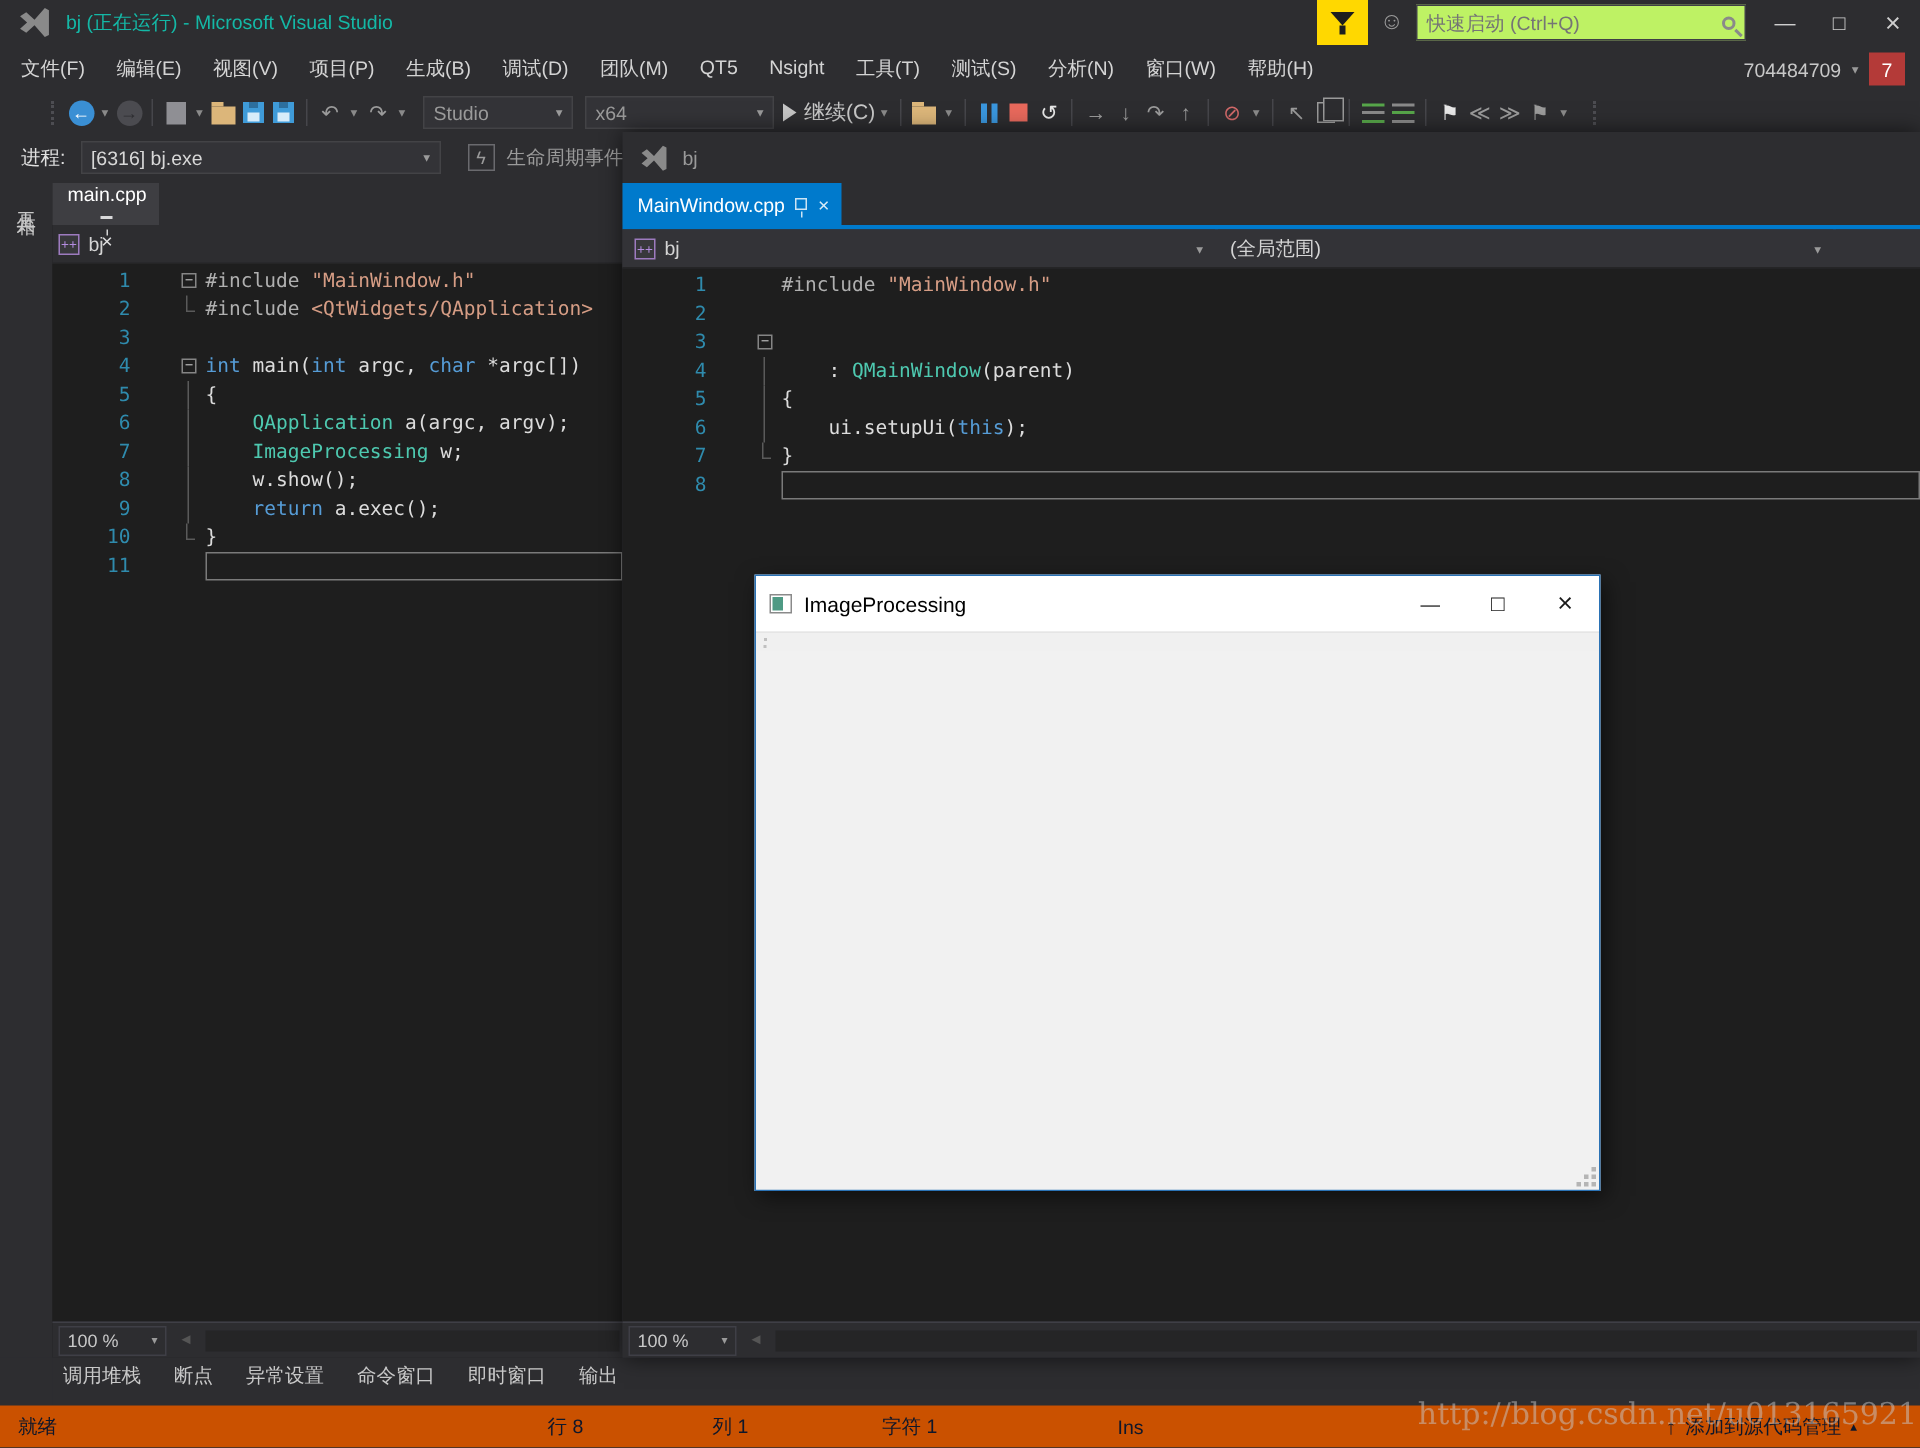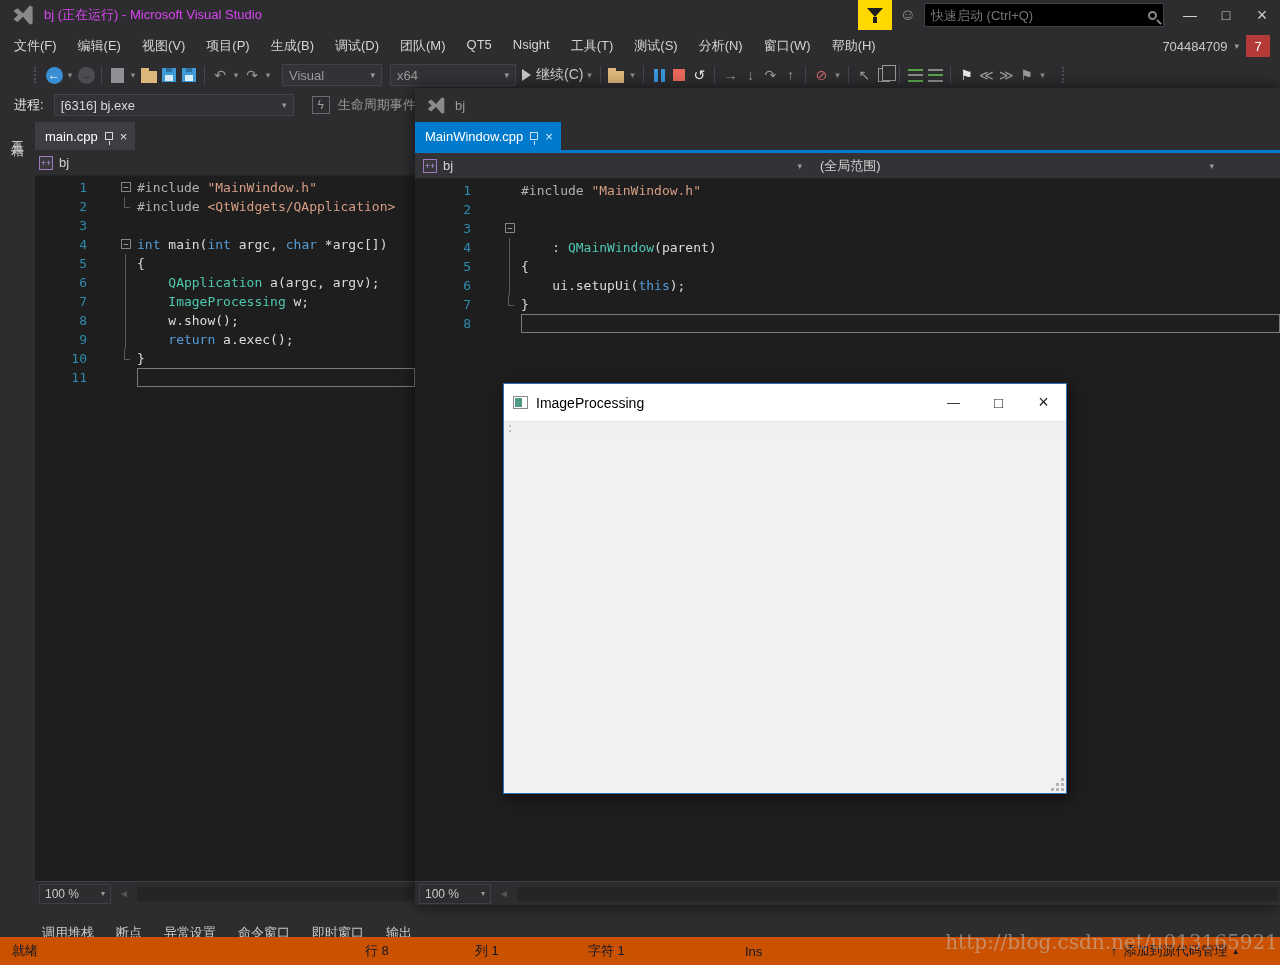--- a/index.html
+++ b/index.html
@@ -5,27 +5,27 @@
   * { margin:0; padding:0; box-sizing:border-box; }
   html,body { width:1280px; height:965px; background:#2d2d30; overflow:hidden;
     font-family:"Liberation Sans", sans-serif; }
   .abs { position:absolute; }
   #stage { position:relative; width:1280px; height:965px; background:#2d2d30; }
 
   
   .titlebar { left:0; top:0; width:1280px; height:30px; background:#2d2d30; color:#999; display:flex; align-items:center; }
   .vs-logo { width:26px; height:22px; margin:0 8px 0 10px; }
   .vs-logo path { fill:#8a8a8a; }
-  .win-title { font-size:13px; color:#d946ef; }
+  .win-title { font-size:13px; color:#14b8a6; }
   .tb-right { position:absolute; right:0; top:0; height:30px; display:flex; align-items:center; }
   .fb-yellow { width:34px; height:30px; background:#ffd800; display:flex; align-items:center; justify-content:center; flex-direction:column; }
   .funnel { width:0; height:0; border-left:8px solid transparent; border-right:8px solid transparent; border-top:9px solid #1e1e1e; }
   .funnel-stem { width:4px; height:6px; background:#1e1e1e; }
   .fb-person { color:#9a9a9a; font-size:16px; margin:0 8px; }
-  .searchbox { width:240px; height:24px; background:#000000; border:1px solid #3f3f46; display:flex; align-items:center; padding:0 6px; margin-right:8px; }
+  .searchbox { width:220px; height:24px; background:#bef264; border:1px solid #3f3f46; display:flex; align-items:center; padding:0 6px; margin-right:8px; }
   .searchbox input { flex:1; background:transparent; border:none; outline:none; color:#7e7e7e; font-size:13px; font-family:"Liberation Sans",sans-serif; }
   .mag { width:9px; height:9px; border:2px solid #8a8a8a; border-radius:50%; position:relative; }
   .mag::after { content:""; position:absolute; width:6px; height:2px; background:#8a8a8a; transform:rotate(45deg); left:6px; top:8px; }
   .caption-btn { width:36px; height:30px; display:flex; align-items:center; justify-content:center; color:#cfcfcf; font-size:14px; }
   .caption-btn.close { font-size:18px; }
 
   
   .menubar { left:0; top:30px; width:1280px; height:32px; background:#2d2d30; display:flex; align-items:center; color:#d4d4d4; font-size:13px; }
   .menubar .menu-items { display:flex; padding-left:14px; }
   .menubar .menu-items > div { margin-right:21px; cursor:default; }
@@ -77,21 +77,21 @@
   
   .dock { left:0; top:122px; width:1280px; height:815px; background:#2d2d30; }
   .toolbox-strip { left:0; top:122px; width:35px; height:783px; background:#2d2d30; }
   .toolbox-corner { left:0; top:122px; width:33px; height:28px; background:#3a3a3e; }
   .toolbox-tab { left:8px; top:130px; writing-mode:vertical-rl; color:#c8c8c8; font-size:13px; letter-spacing:2px; }
 
   .editor-group { display:flex; flex-direction:column; background:#1e1e1e; }
   .eg-left { left:35px; top:122px; width:380px; height:783px; }
   .tabstrip { height:28px; background:#2d2d30; display:flex; align-items:flex-end; }
   .tab { height:28px; display:flex; align-items:center; padding:0 8px 0 10px; font-size:13px; gap:7px; }
-  .tab.inactive-sel { background:#3e3e42; color:#ffffff; }
+  .tab.inactive-sel { background:#3e3e42; color:#ffffff;flex-direction:column; }
   .tab.active { background:#007acc; color:#ffffff; }
   .tab .pin { width:8px; height:8px; border:1px solid currentColor; position:relative; opacity:.8; }
   .tab .pin::after { content:""; position:absolute; left:3px; top:8px; width:1px; height:4px; background:currentColor; }
   .tab .x { font-size:13px; opacity:.85; }
   .blueline { height:3px; background:#007acc; }
   .navbar { height:26px; background:#2d2d30; border-bottom:1px solid #252526; display:flex; align-items:center; color:#d4d4d4; font-size:13px; }
   .navbar.float-nav { background:#333337; gap:2px; }
   .nav-seg { height:100%; display:flex; align-items:center; padding:0 8px; background:#333337; }
   .nav-seg .seg-caret { margin-left:auto; color:#9a9a9a; font-size:9px; }
   .cpp-icon { width:14px; height:14px; border:1px solid #9d7bbf; background:#38383c; color:#b48ce0; font-size:9px; line-height:12px; text-align:center; margin-right:6px; }
@@ -143,21 +143,21 @@
     background:
       linear-gradient(45deg, transparent 0, transparent 100%);
   }
   .qt-grip i { position:absolute; width:3px; height:3px; background:#b5b5b5; }
   .qt-grip i:nth-child(1){ right:0; bottom:0; } .qt-grip i:nth-child(2){ right:5px; bottom:0; }
   .qt-grip i:nth-child(3){ right:10px; bottom:0; } .qt-grip i:nth-child(4){ right:0; bottom:5px; }
   .qt-grip i:nth-child(5){ right:5px; bottom:5px; } .qt-grip i:nth-child(6){ right:0; bottom:10px; }
 
   
   .bottom-tabs { left:35px; top:905px; width:1245px; height:32px; background:#2d2d30; display:flex; gap:14px; padding-left:3px; font-size:13px; }
-  .btab { display:flex; flex-direction:column; align-items:center; color:#c8c8c8;margin-top:16px; }
+  .btab { display:flex; flex-direction:column; align-items:center; color:#c8c8c8; }
   .btab span:first-child { padding:3px 4px 2px; }
   .btab .tab-underlay { height:9px; background:#3e3e42; }
 
   
   .statusbar { left:0; top:937px; width:1280px; height:28px; background:#ca5100; color:#0f172a; font-size:13px; z-index:40; }
   .sb-item { position:absolute; top:0; height:28px; display:flex; align-items:center; }
   .sb-ready { left:12px; }
   .sb-line { left:365px; } .sb-col { left:475px; } .sb-char { left:588px; } .sb-ins { left:745px; }
   .sb-scc { right:42px; gap:6px; }
   .sb-scc .up { font-size:14px; }
@@ -237,21 +237,21 @@
       </span>
     <span class="ti">
         <span class="i-save"></span>
       </span>
     <span class="sep"></span>
     <span class="ti grey-glyph">↶</span>
     <span class="ti small">▾</span>
     <span class="ti grey-glyph">↷</span>
     <span class="ti small">▾</span>
     <div class="combo debug">
-      <span class="cbx-label">Visual</span>
+      <span class="cbx-label">Studio</span>
       <span class="cbx-caret">▾</span>
     </div>
     <div class="combo plat">
       <span class="cbx-label">x64</span>
       <span class="cbx-caret">▾</span>
     </div>
     <span class="ti">
         <span class="play-tri"></span>
         <span class="continue-lbl">继续(C)</span>
       </span>

